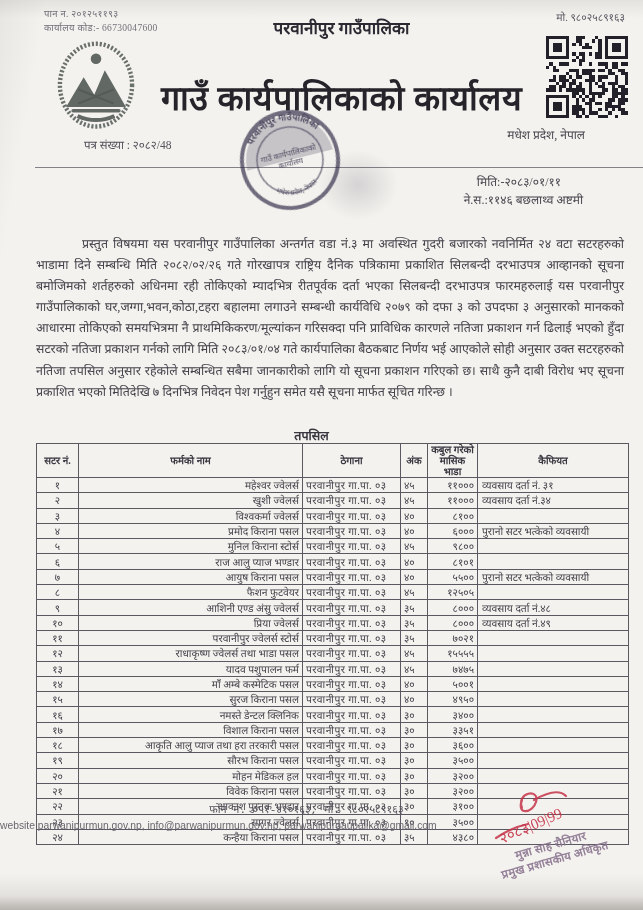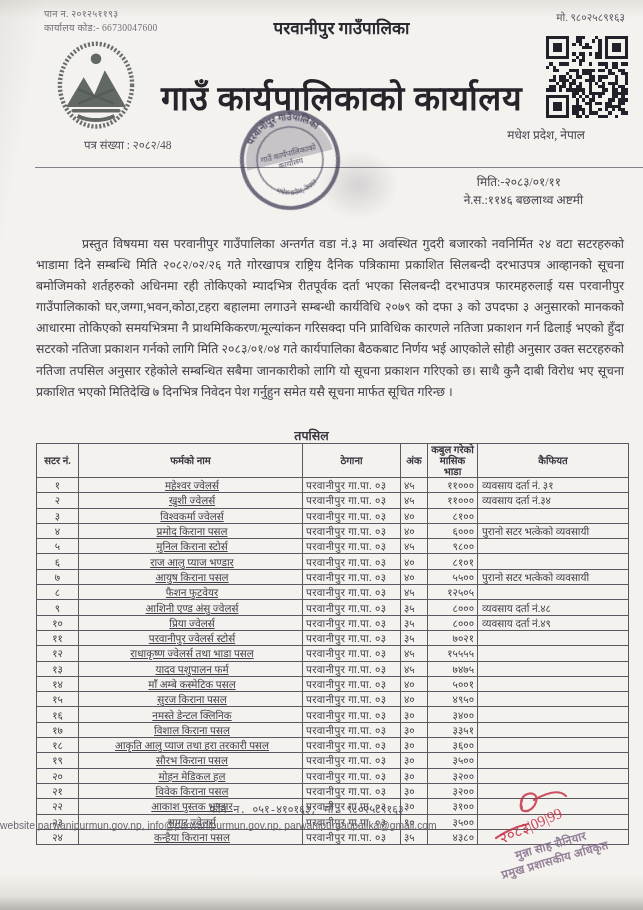--- a/index.html
+++ b/index.html
@@ -28,21 +28,21 @@
   .tapasil{left:0;right:20px;top:427px;text-align:center;font-weight:bold;font-size:12.5px;color:#3a3741;}
   
   table.shutters{position:absolute;left:36px;top:443px;width:592px;border-collapse:collapse;table-layout:fixed;}
   table.shutters th, table.shutters td{
     border:1px solid #5b5862;font-size:10.3px;color:#45424b;padding:0 3px;height:14.3px;
     overflow:hidden;white-space:nowrap;
   }
   table.shutters th{font-weight:bold;font-size:10px;text-align:center;height:26px;line-height:11px;color:#3c3943;}
   col.w0{width:42px;} col.w1{width:224px;} col.w2{width:98px;} col.w3{width:27px;} col.w4{width:50px;} col.w5{width:151px;}
   table.shutters td.c0{text-align:center;}
-  table.shutters td.c1{text-align:center;padding-left:6px;text-decoration:underline;}
+  table.shutters td.c1{text-align:right;padding-left:6px;}
   table.shutters td.c2{text-align:left;letter-spacing:.4px;}
   table.shutters td.c3{}
   table.shutters td.c4{text-align:right;}
   table.shutters td.c5{text-align:left;padding-left:4px;}
   
   .phone-line{left:0;right:30px;top:801px;text-align:center;font-size:11px;color:#55525c;font-family:Liberation Mono, monospace;}
   .website-line{left:0;right:30px;top:820px;font-size:10.3px;color:#6a6770;font-family:"Liberation Sans", sans-serif;}
   
   .emblem{left:52px;top:36px;width:88px;height:100px;opacity:.88;}
   .emblem svg{width:100%;height:100%;}

